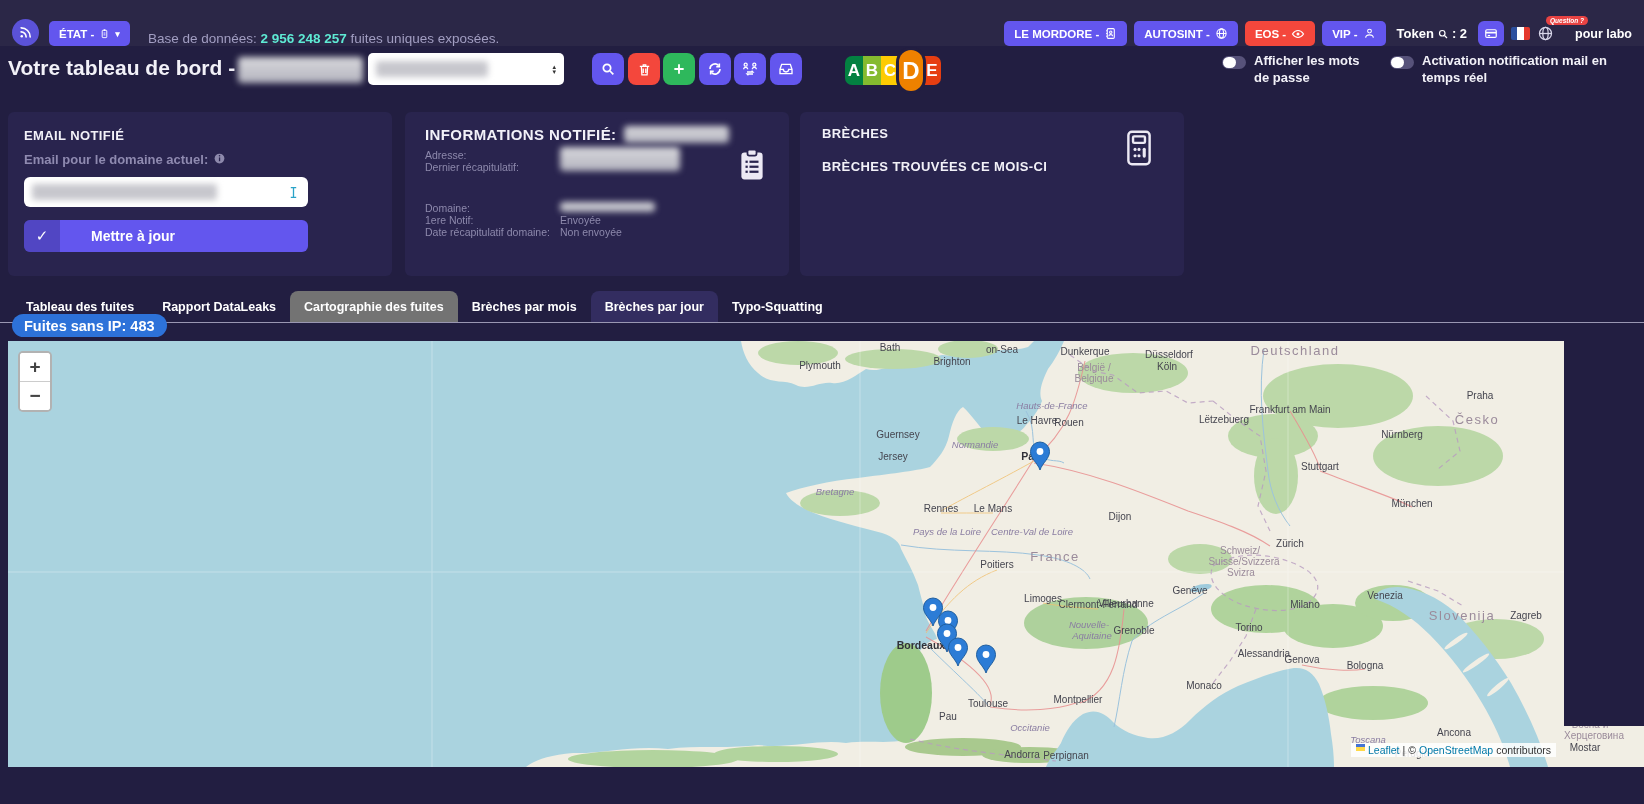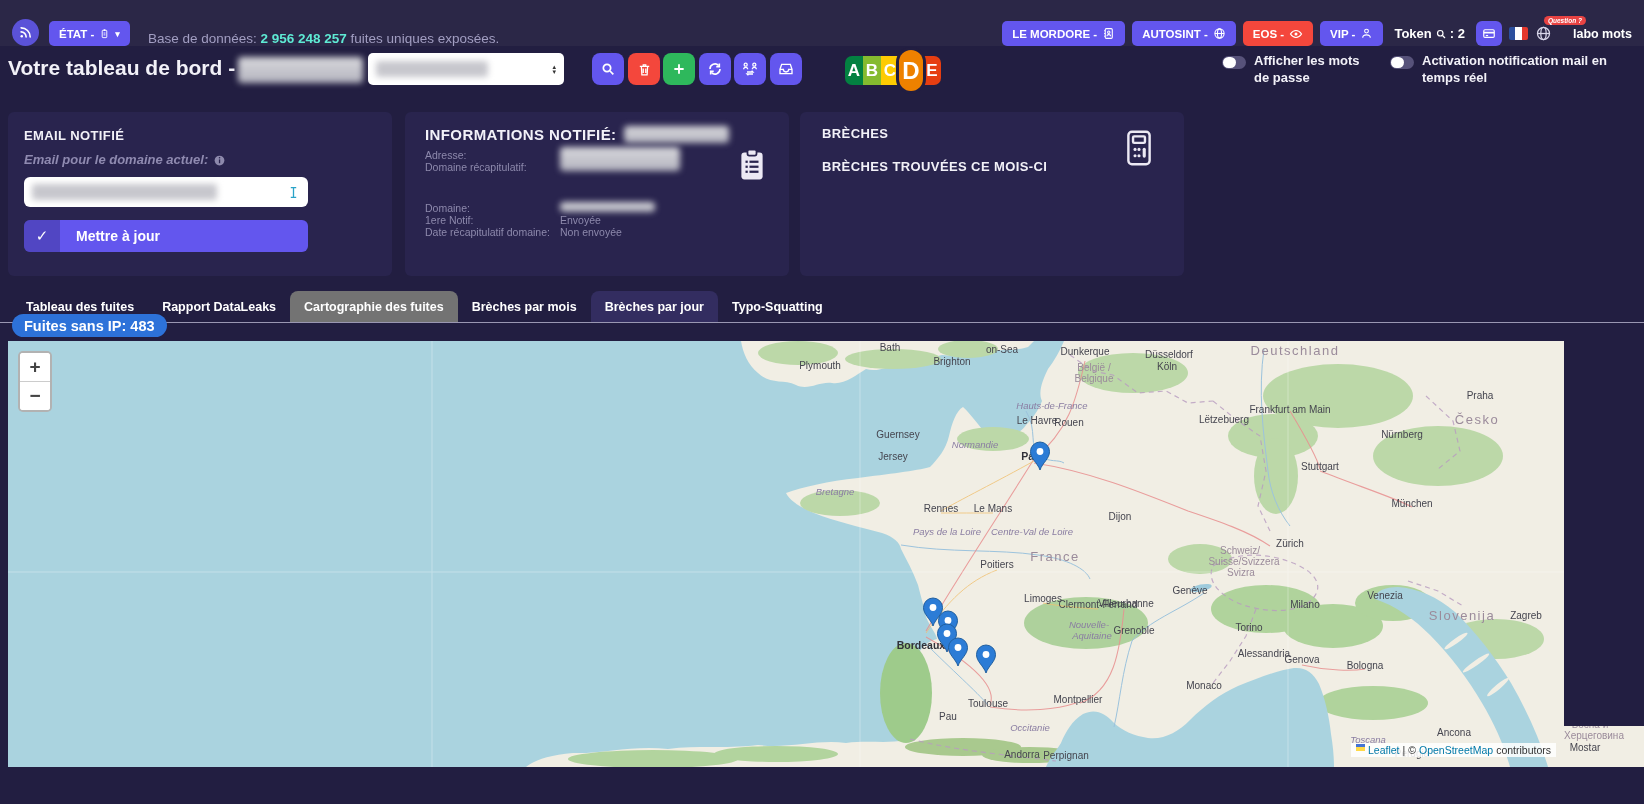--- a/index.html
+++ b/index.html
@@ -44,29 +44,29 @@
   .score .sD{width:24px;height:41px;line-height:41px;font-size:24px;border-radius:12px;
              box-shadow:0 0 0 3px #221e41;z-index:2}
   .toggle-row{position:absolute;top:52px;display:flex;gap:8px}
   .switch{width:24px;height:13px;background:#57527a;border-radius:7px;position:relative;flex:0 0 auto;margin-top:4px}
   .switch::after{content:"";position:absolute;left:1px;top:1px;width:13px;height:11px;background:#fff;border-radius:6px}
   .toggle-label{font-size:13px;font-weight:bold;line-height:17px;color:#f2f1f8}
   
   .card{position:absolute;top:112px;height:164px;background:#29244e;border-radius:6px;box-sizing:border-box}
   .card h3{margin:0;font-size:13px;font-weight:bold;letter-spacing:.4px;color:#f2f1f8}
   .muted{color:#8d89ac}
-  .email-sub{font-size:13px;font-weight:bold;font-style:italic;color:#8f8ab0;display:flex;align-items:flex-end;gap:5px}
+  .email-sub{font-size:13px;font-weight:bold;color:#8f8ab0;display:flex;align-items:flex-start;gap:5px}
   .email-input{margin-top:10px;width:284px;height:30px;background:#fff;border-radius:6px;display:flex;
                align-items:center;padding:0 8px;box-sizing:border-box}
   .email-input .val{width:185px;height:16px}
   .update-btn{margin-top:13px;width:284px;height:32px;background:#6356ee;border:none;border-radius:6px;
               display:flex;align-items:center;padding:0;color:#fff;overflow:hidden}
   .update-btn .seg{width:36px;height:32px;background:rgba(0,0,0,.18);display:flex;align-items:center;
                    justify-content:center;font-size:15px;border-radius:6px 0 0 6px}
-  .update-btn .lab{font-size:14px;font-weight:bold;margin-left:16px}
+  .update-btn .lab{font-size:14px;font-weight:bold;margin-left:31px}
   .inforow{display:flex;font-size:10.5px;line-height:12px;color:#8d89ac}
   .inforow .l{width:135px;flex:0 0 auto}
   
   .tabs{position:absolute;left:0;top:291px;width:1644px;height:32px;display:flex;align-items:stretch;
         padding-left:12px;box-sizing:border-box;border-bottom:1px solid #9a97b2}
   .tab{display:flex;align-items:center;padding:0 14px;font-size:12.5px;font-weight:bold;color:#fff;
        white-space:nowrap;border-radius:8px 8px 0 0}
   .tab.active{background:#737373}
   .tab.hovered{background:#332d60}
   .leak-badge{position:absolute;left:12px;top:314px;height:23px;background:#2d72d9;border-radius:12px;
@@ -167,21 +167,21 @@
         <i style="background:#e5382d"></i>
     </span>
     <span class="globe-wrap">
       <svg width="17" height="17" viewBox="0 0 24 24" fill="none" stroke="#d8d6ea" stroke-width="1.8">
         <circle cx="12" cy="12" r="8.5"></circle>
           <ellipse cx="12" cy="12" rx="3.8" ry="8.5"></ellipse>
           <path d="M3.5 12h17"></path>
       </svg>
       <span class="qbadge">Question ?</span>
     </span>
-    <span class="username">labo mots</span>
+    <span class="username">pour labo</span>
   </div>
 </div>
 
 <div class="page-title">Votre tableau de bord -</div>
 <div class="title-redact redact"></div>
 
 <div class="select">
   <div class="val redact-light"></div>
   <div class="arrows">
     <div>▴</div>
@@ -272,21 +272,21 @@
   <div style="display:flex;align-items:center;gap:8px">
     <h3 style="font-size:15px">INFORMATIONS NOTIFIÉ:</h3>
     <div class="redact" style="width:105px;height:17px"></div>
   </div>
   <div style="position:relative;margin-top:6px">
     <div class="inforow">
         <span class="l">Adresse:</span>
         <span></span>
       </div>
     <div class="inforow">
-        <span class="l">Domaine récapitulatif:</span>
+        <span class="l">Dernier récapitulatif:</span>
         <span></span>
       </div>
     <div class="redact" style="position:absolute;left:135px;top:-2px;width:120px;height:24px"></div>
     <div style="height:29px"></div>
     <div class="inforow" style="position:relative">
       <span class="l">Domaine:</span>
       <span class="redact" style="width:95px;height:10px;display:inline-block"></span>
     </div>
     <div class="inforow">
         <span class="l">1ere Notif:</span>

